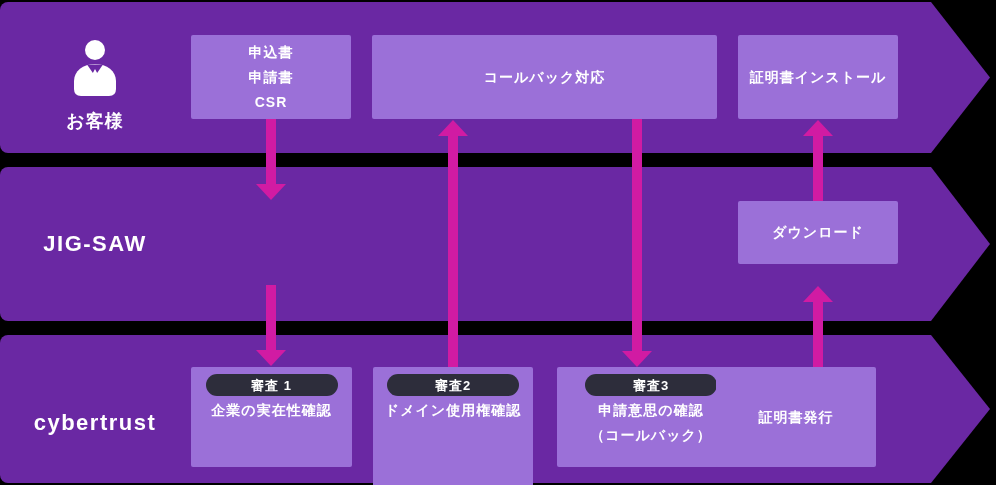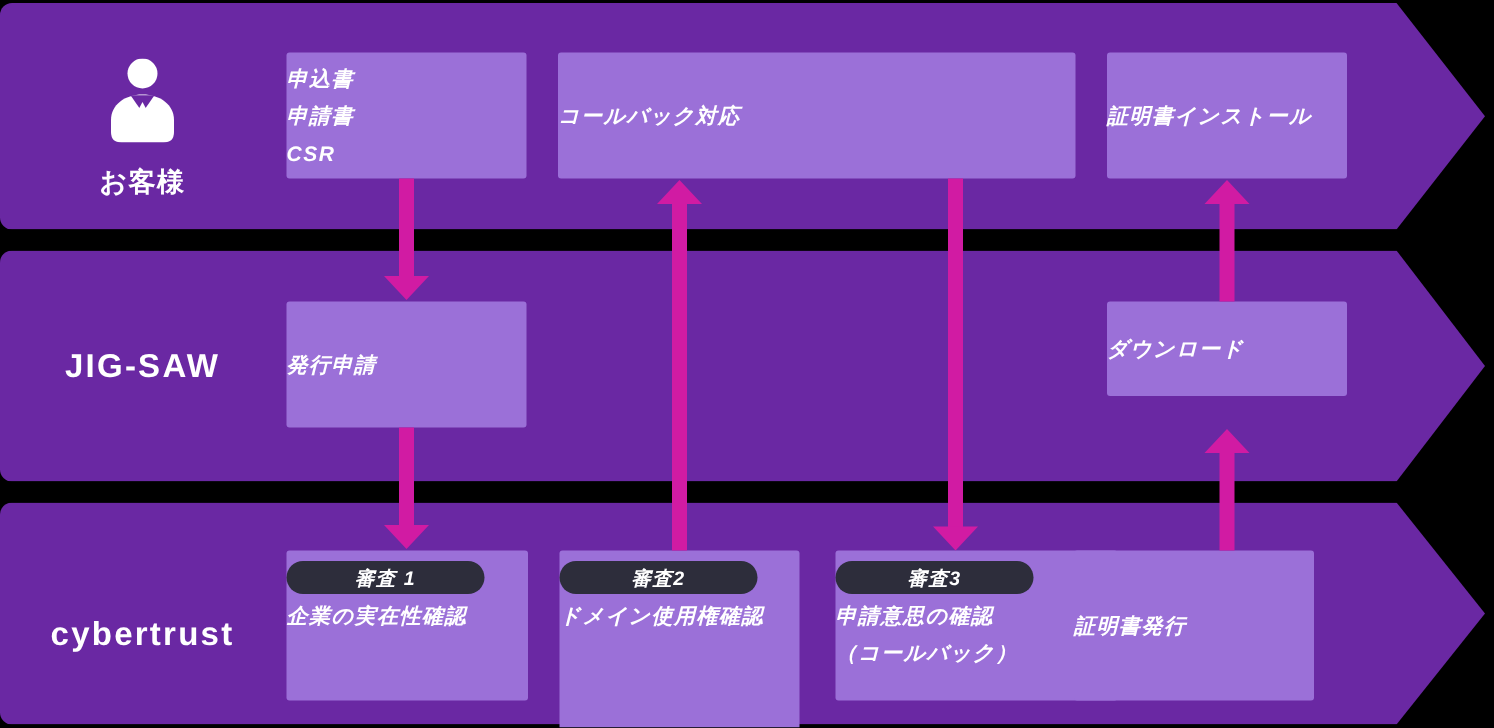--- a/index.html
+++ b/index.html
@@ -38,23 +38,23 @@
   .lane-label-1{top:2px;height:168px;gap:9px;}
   .lane-label-2{top:167px;height:154px;}
   .lane-label-3{top:335px;height:176px;text-align:center;}
   .lane-name{font-size:18px;font-weight:700;letter-spacing:1px;}
   .lane-name-en{font-size:22px;font-weight:700;letter-spacing:1.5px;}
   
   .box{
     position:absolute;
     background:var(--box);
     color:var(--text);
-    display:flex;flex-direction:column;align-items:flex-start;justify-content:center;
+    display:flex;flex-direction:column;align-items:center;justify-content:center;
     font-size:14px;font-weight:700;letter-spacing:1px;
-    border-radius:2px;z-index:2;text-align:center;line-height:25px;font-style:italic;
+    border-radius:2px;z-index:2;text-align:center;line-height:25px;
   }
   .box-application-docs{left:191px;top:35px;width:160px;height:84px;}
   .box-callback-response{left:372px;top:35px;width:345px;height:84px;}
   .box-certificate-install{left:738px;top:35px;width:160px;height:84px;}
   .box-issue-request{left:191px;top:201px;width:160px;height:84px;}
   .box-download{left:738px;top:201px;width:160px;height:63px;}
   .box-review{justify-content:flex-start;}
   .box-review1{left:191px;top:367px;width:161px;height:100px;}
   .box-review2{left:373px;top:367px;width:160px;height:120px;}
   .box-review3{left:557px;top:367px;width:188px;height:100px;}
@@ -124,23 +124,20 @@
     <span>申請書</span>
     <span>CSR</span>
   </div>
   <div class="box box-callback-response">
     <span>コールバック対応</span>
   </div>
   <div class="box box-certificate-install">
     <span>証明書インストール</span>
   </div>
 
-  <div class="box box-issue-request">
-    <span>発行申請</span>
-  </div>
   <div class="box box-download">
     <span>ダウンロード</span>
   </div>
 
   <div class="box box-review box-review1">
     <span class="badge">審査 1</span>
     <span class="review-label">企業の実在性確認</span>
   </div>
   <div class="box box-review box-review2">
     <span class="badge">審査2</span>

